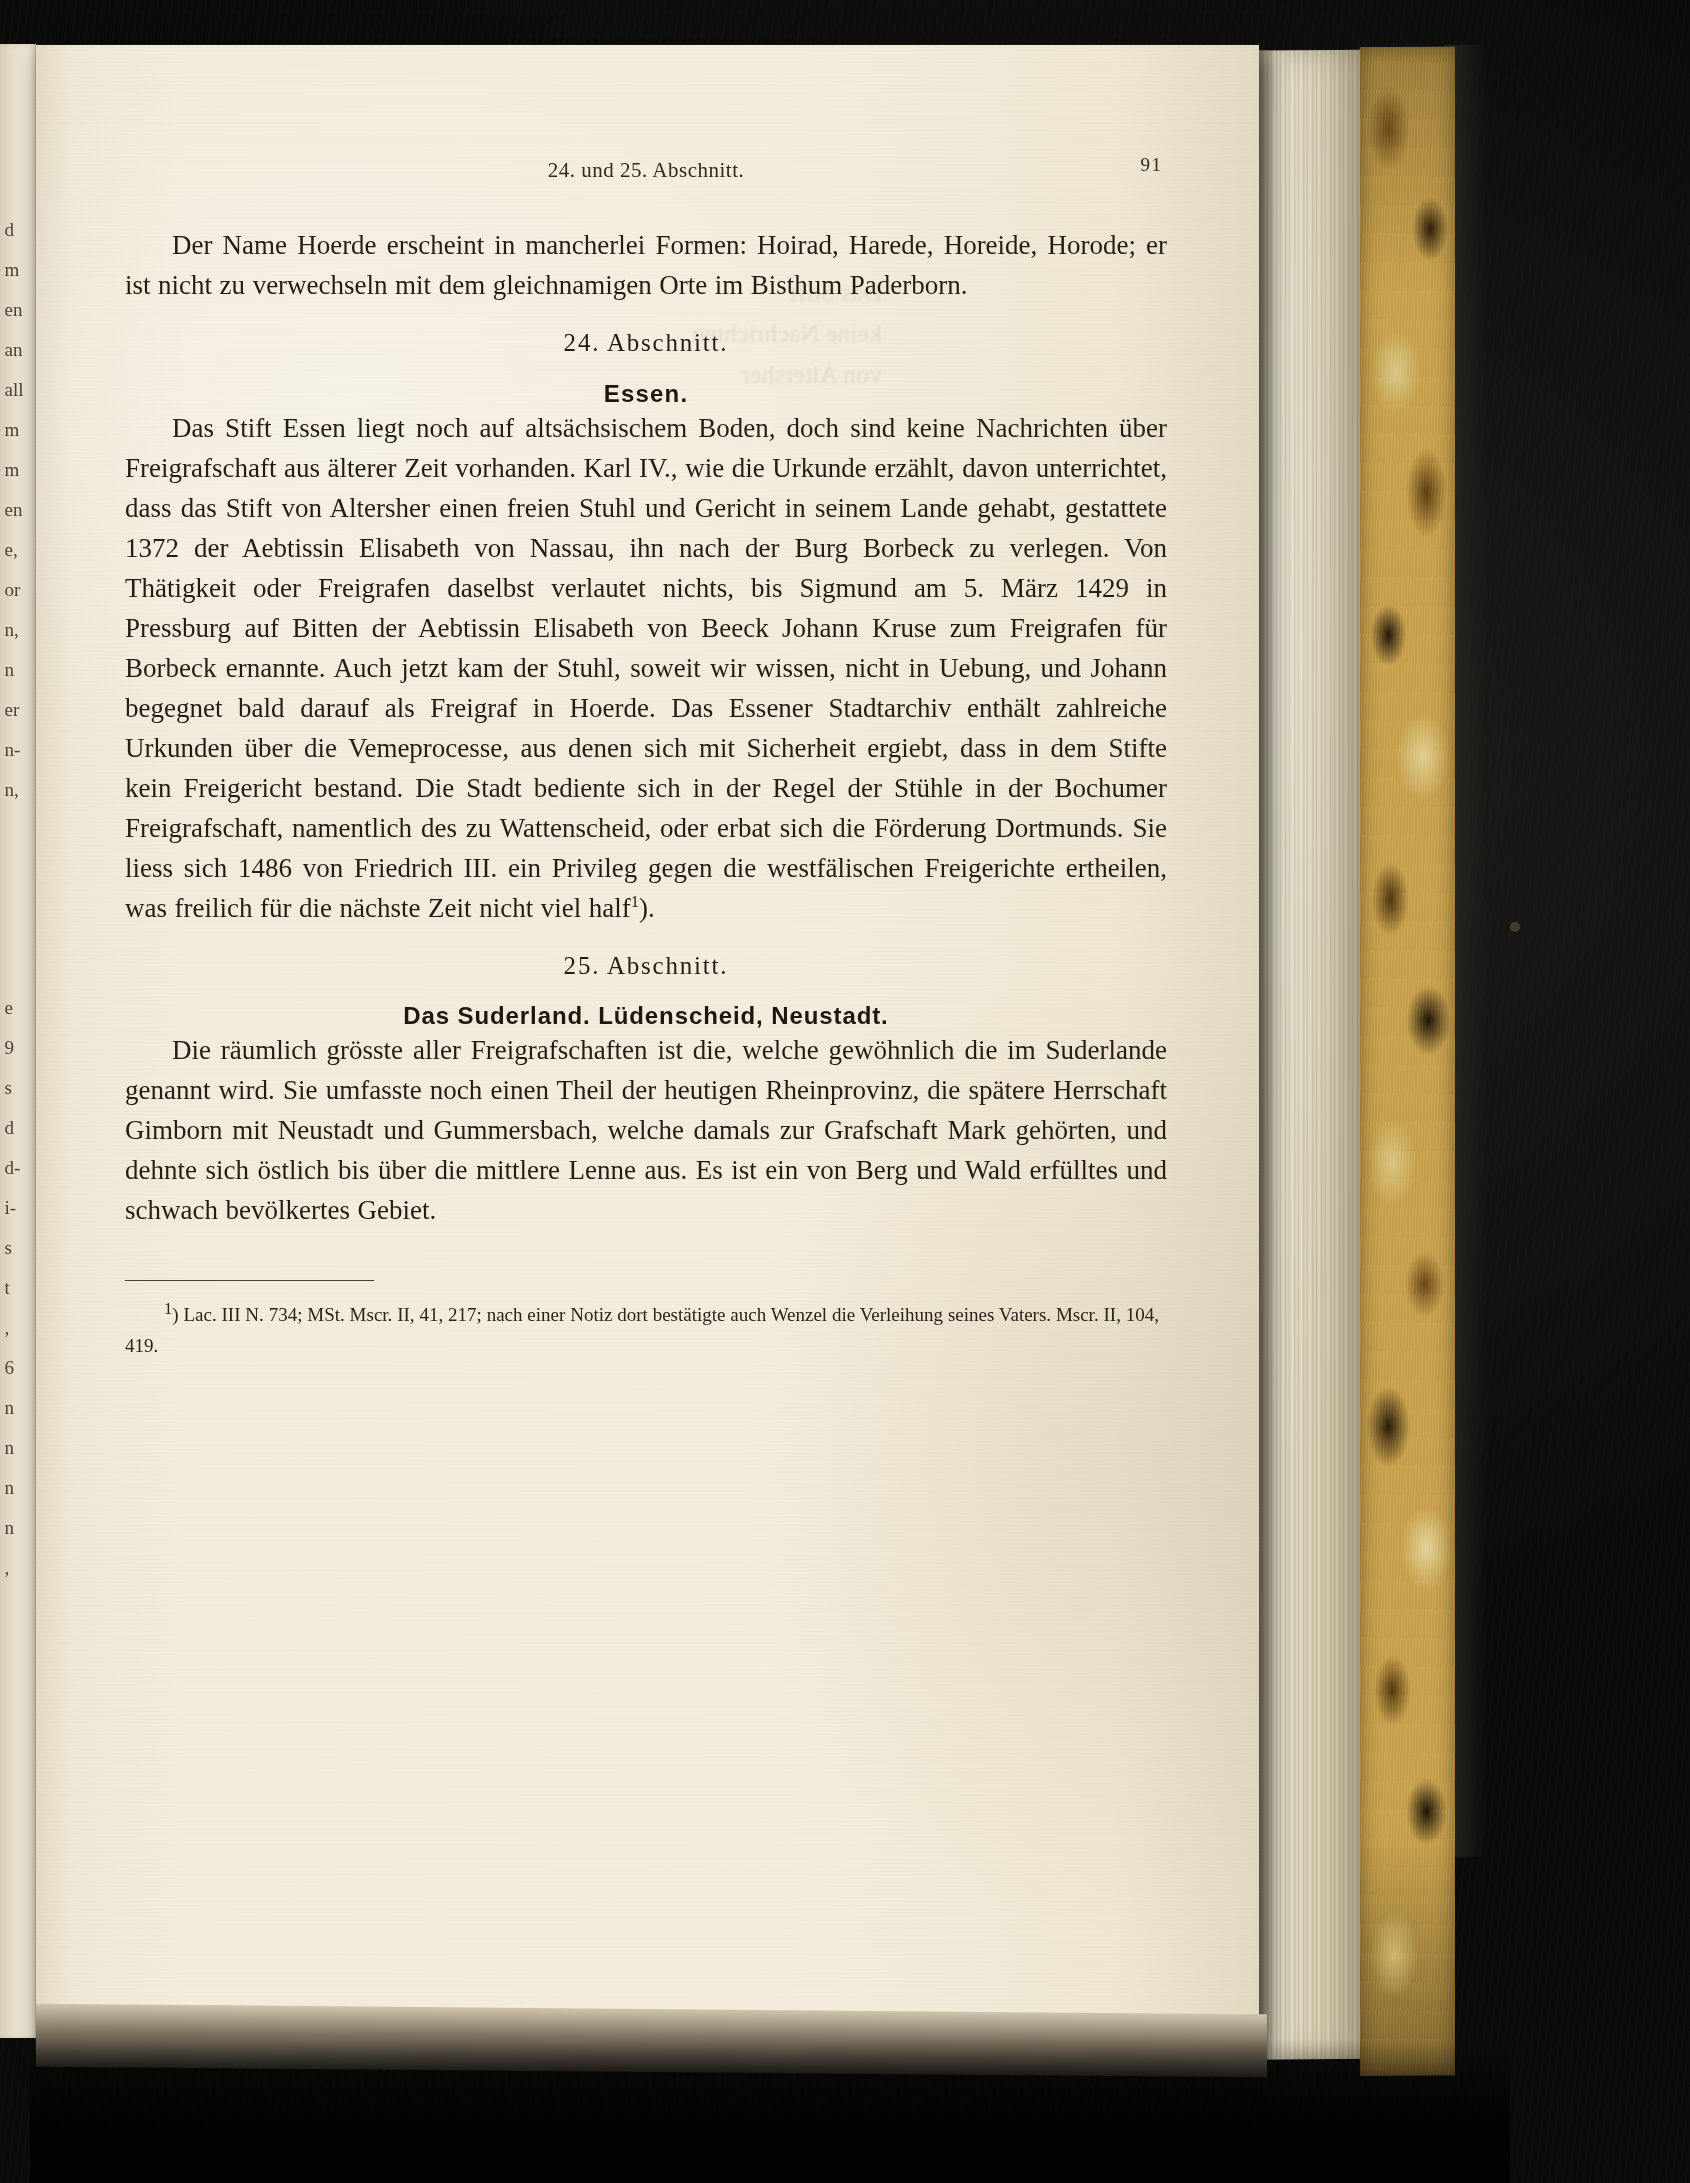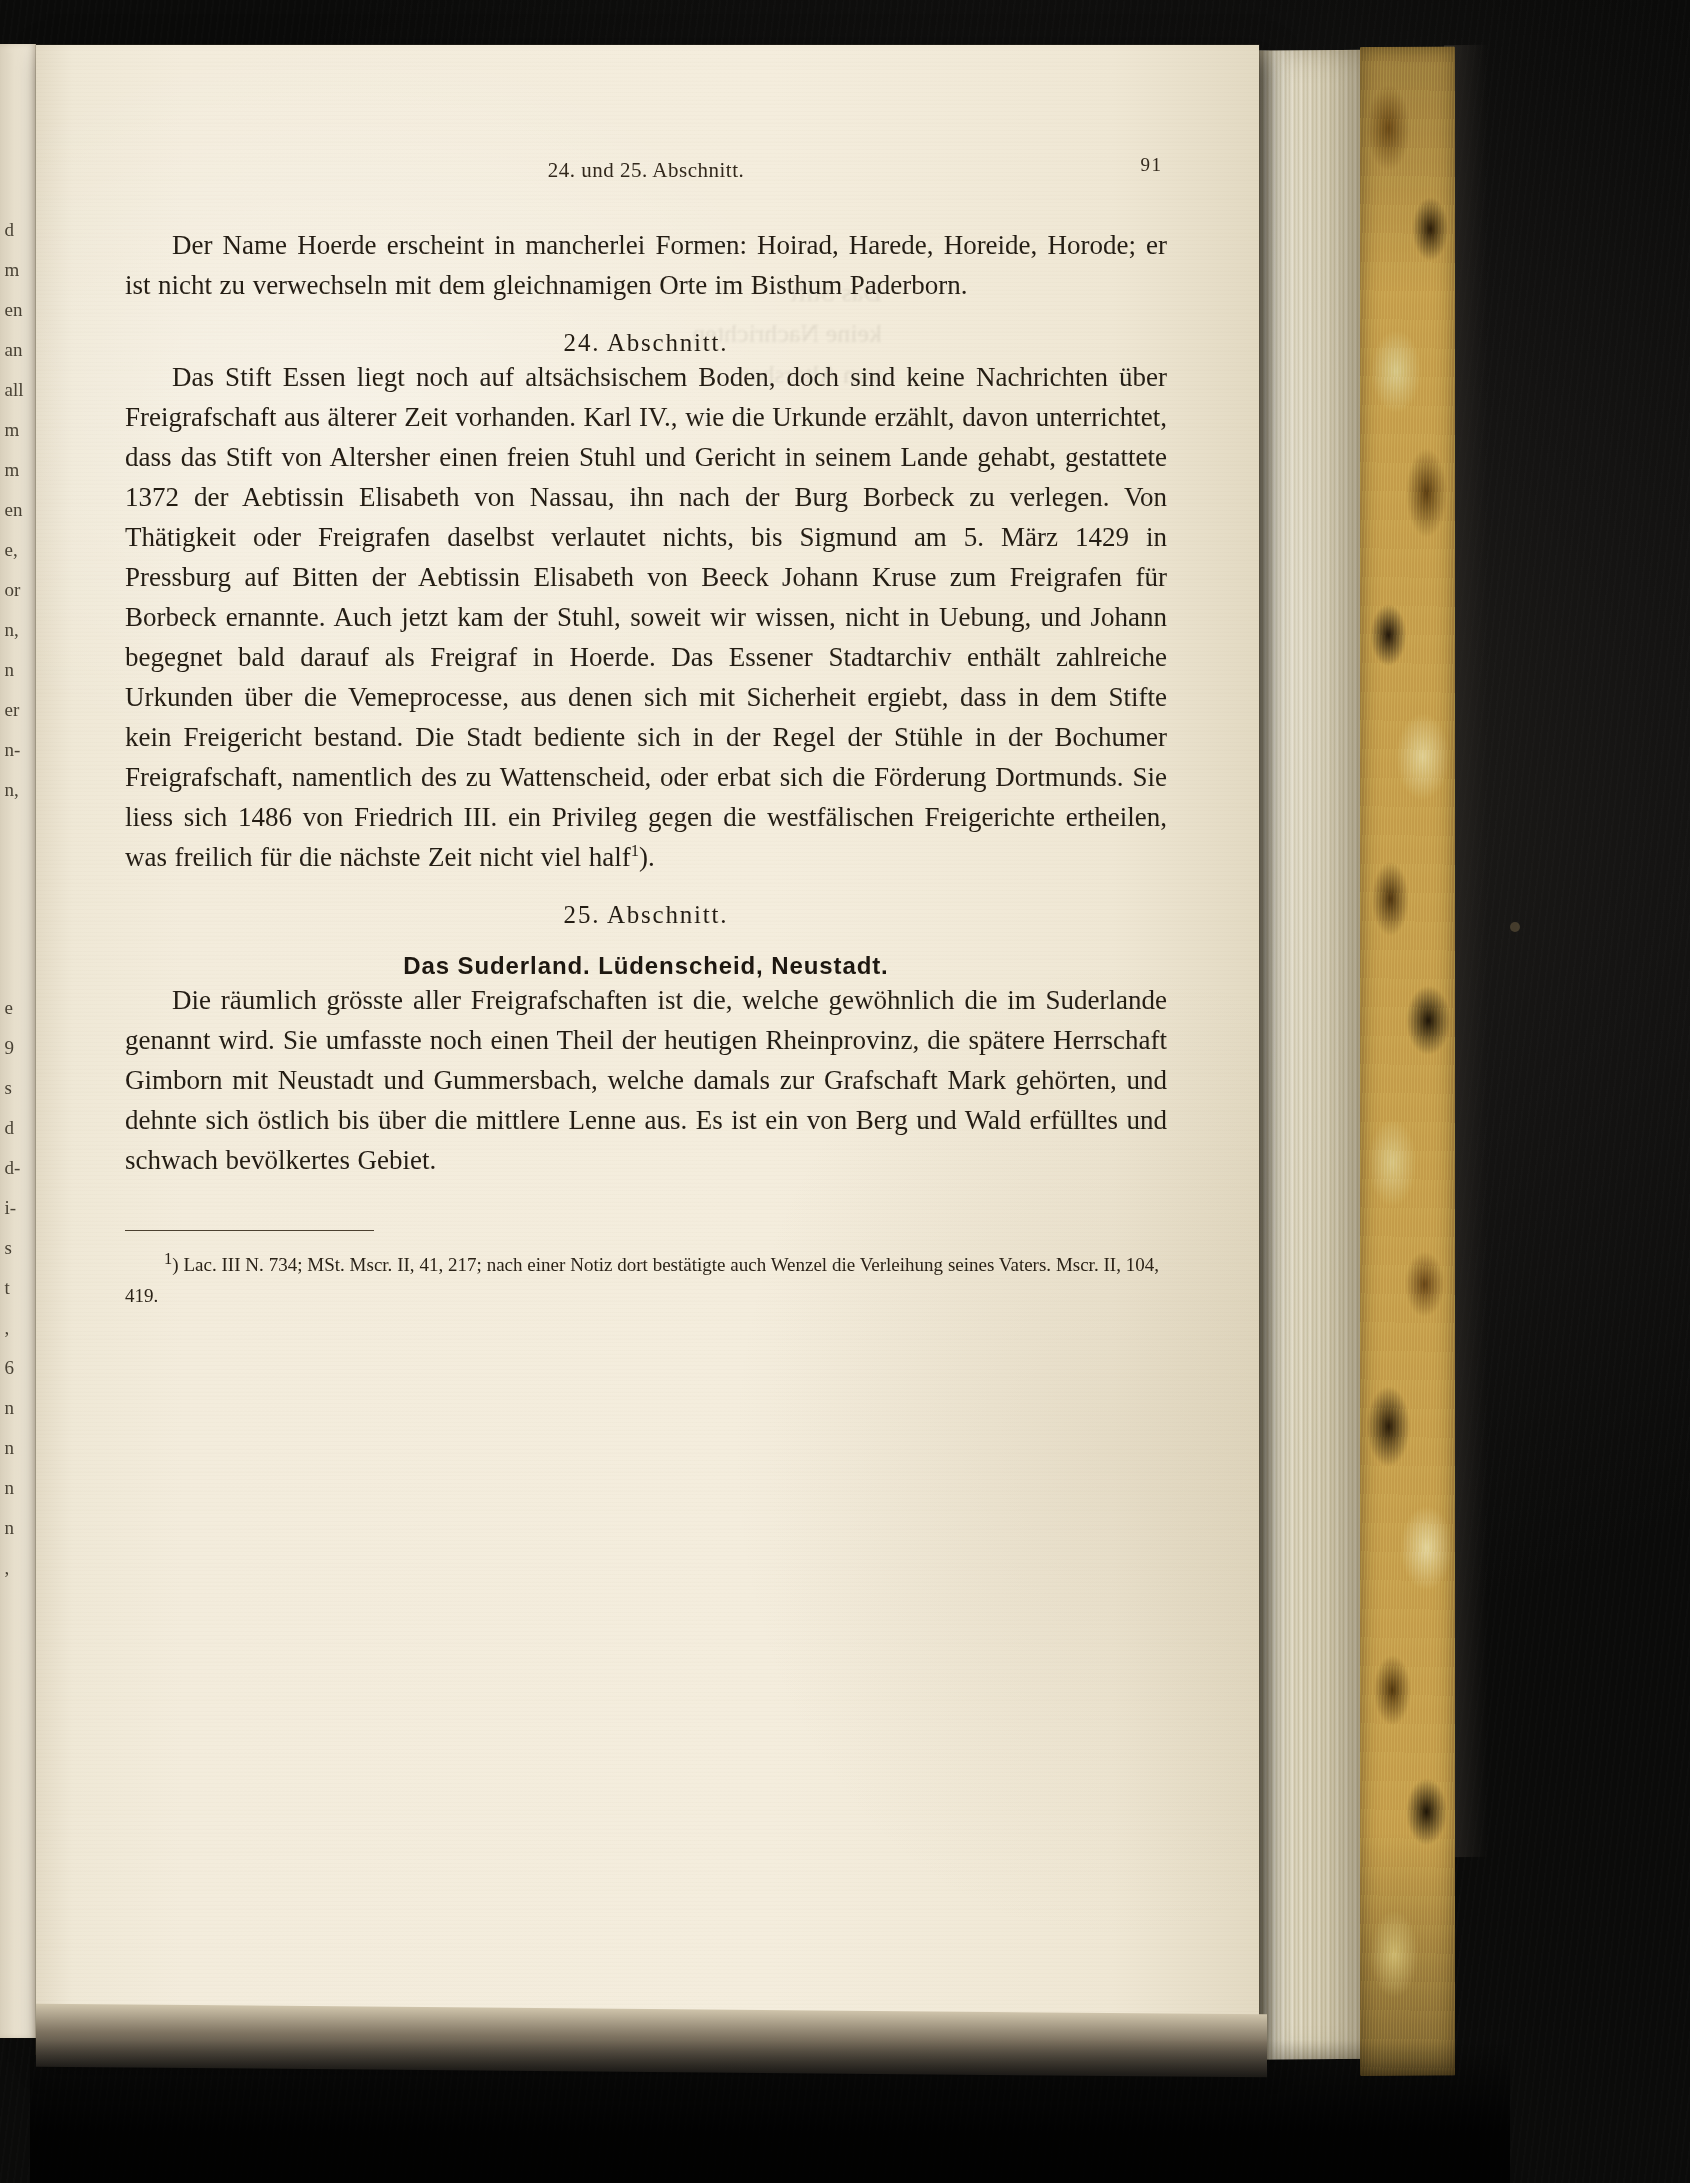--- a/index.html
+++ b/index.html
@@ -347,20 +347,21 @@
     <div class="text-col">
 
       <div class="running-head">
         <span class="rh-center">24. und 25. Abschnitt.</span>
         <span class="rh-page">91</span>
       </div>
 
       <p class="body indent first-para">Der Name Hoerde erscheint in mancherlei Formen: Hoirad, Harede, Horeide, Horode; er ist nicht zu verwechseln mit dem gleichnamigen Orte im Bisthum Paderborn.</p>
 
       <p class="sect-num">24. Abschnitt.</p>
+      <p class="sect-title">Essen.</p>
 
       <p class="body indent after-title"><span>Das Stift Essen liegt noch auf altsächsischem Boden, doch sind keine Nachrichten über Freigrafschaft aus älterer Zeit vorhanden. Karl IV., wie die Urkunde erzählt, davon unterrichtet, dass das Stift von Altersher einen freien Stuhl und Gericht in seinem Lande gehabt, gestattete 1372 der Aebtissin Elisabeth von Nassau, ihn nach der Burg Borbeck zu verlegen. Von Thätigkeit oder Freigrafen daselbst verlautet nichts, bis Sigmund am 5. März 1429 in Pressburg auf Bitten der Aebtissin Elisabeth von Beeck Johann Kruse zum Freigrafen für Borbeck ernannte. Auch jetzt kam der Stuhl, soweit wir wissen, nicht in Uebung, und Johann begegnet bald darauf als Freigraf in Hoerde. Das Essener Stadtarchiv enthält zahlreiche Urkunden über die Vemeprocesse, aus denen sich mit Sicherheit ergiebt, dass in dem Stifte kein Freigericht bestand. Die Stadt bediente sich in der Regel der Stühle in der Bochumer Freigrafschaft, namentlich des zu Wattenscheid, oder erbat sich die Förderung Dortmunds. Sie liess sich 1486 von Friedrich III. ein Privileg gegen die westfälischen Freigerichte ertheilen, was freilich für die nächste Zeit nicht viel half</span><sup class="fn">1</sup><span>).</span></p>
 
       <p class="sect-num">25. Abschnitt.</p>
       <p class="sect-title wide">Das Suderland.   Lüdenscheid, Neustadt.</p>
 
       <p class="body indent after-title">Die räumlich grösste aller Freigrafschaften ist die, welche gewöhnlich die im Suderlande genannt wird. Sie umfasste noch einen Theil der heutigen Rheinprovinz, die spätere Herrschaft Gimborn mit Neustadt und Gummersbach, welche damals zur Grafschaft Mark gehörten, und dehnte sich östlich bis über die mittlere Lenne aus. Es ist ein von Berg und Wald erfülltes und schwach bevölkertes Gebiet.</p>
 
       <div class="fn-rule"></div>
       <p class="footnote"><span class="fn-indent"></span><sup class="fn">1</sup><span>) Lac. III N. 734; MSt. Mscr. II, 41, 217; nach einer Notiz dort bestätigte auch Wenzel die Verleihung seines Vaters.  Mscr. II, 104, 419.</span></p>

